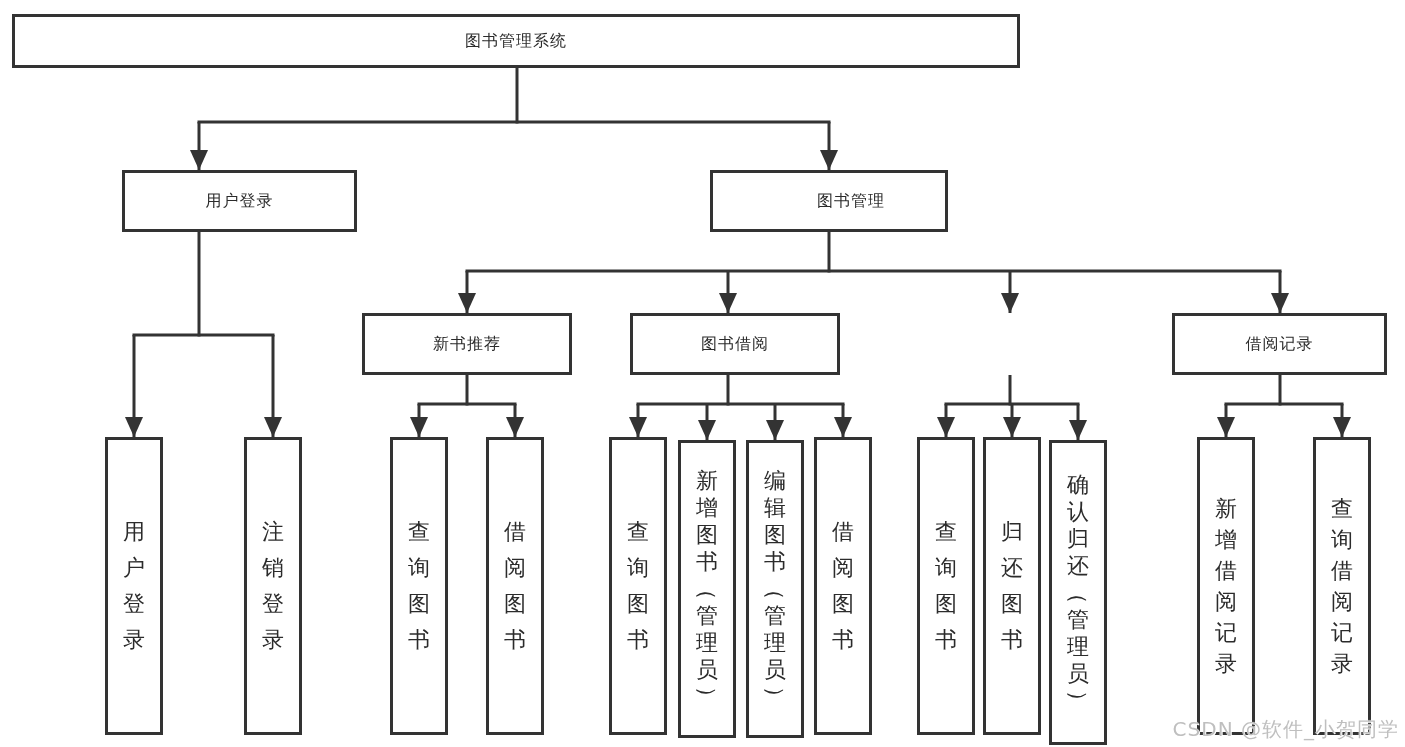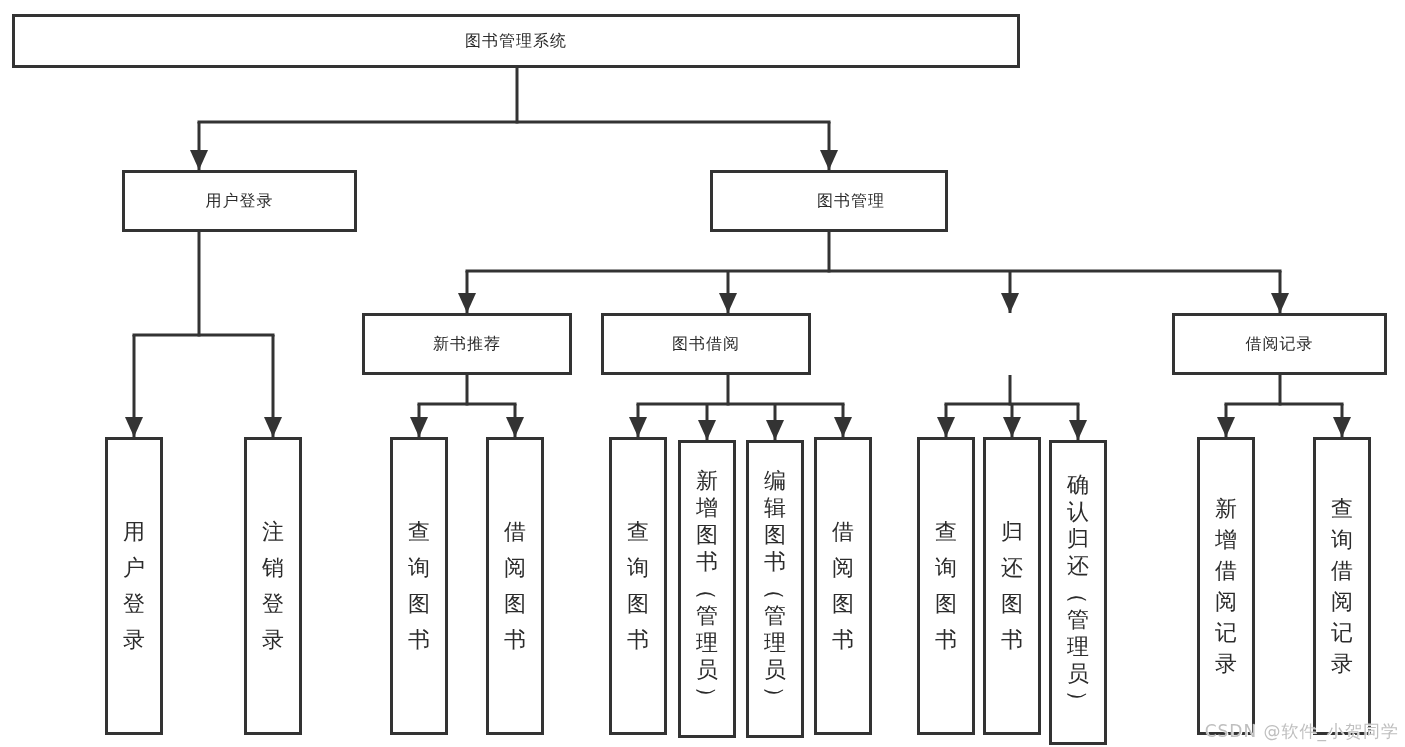--- a/index.html
+++ b/index.html
@@ -27,21 +27,21 @@
   }
   .vtext span{display:block;line-height:1;}
   .vtext .rot{transform:rotate(90deg);}
   .g4{gap:14px;}
   .g6{gap:9px;}
   .g9{gap:5px;}
   .watermark{
     position:absolute;
     right:6px;bottom:4px;
     z-index:2;
-    font-size:17px;
+    font-size:20px;
     color:#bfbfbf;
     text-shadow:0 0 1px #ffffff, 1px 1px 0 #ffffff;
     letter-spacing:1px;
   }
 </style>
 </head>
 <body>
 
 <div class="canvas">
 
@@ -102,21 +102,21 @@
   <div class="box hbox" style="left:82px;top:170px;width:235px;height:62px;margin-left:40px;">
     <span>用户登录</span>
   </div>
   <div class="box hbox" style="left:710px;top:170px;width:238px;height:62px;padding-left:44px;">
     <span>图书管理</span>
   </div>
 
   <div class="box hbox" style="left:362px;top:313px;width:210px;height:62px;">
     <span>新书推荐</span>
   </div>
-  <div class="box hbox" style="left:601px;top:313px;width:210px;height:62px;">
+  <div class="box hbox" style="left:630px;top:313px;width:210px;height:62px;">
     <span>图书借阅</span>
   </div>
   <div class="box hbox" style="left:1172px;top:313px;width:215px;height:62px;">
     <span>借阅记录</span>
   </div>
 
   <div class="box" style="left:105px;top:437px;width:58px;height:298px;">
     <span class="vtext g4">
         <span>用</span>
         <span>户</span>

